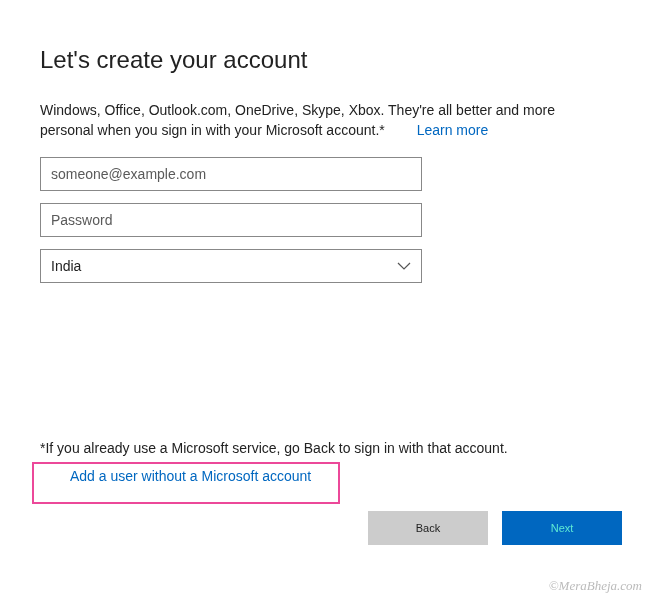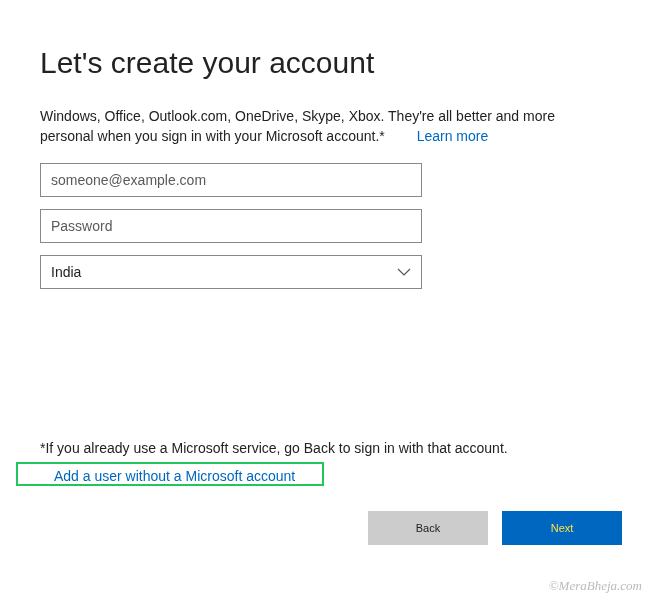--- a/index.html
+++ b/index.html
@@ -1,33 +1,33 @@
 <!DOCTYPE html>
 <html><head>
 <meta charset="utf-8">
 <style>
   * { box-sizing: border-box; margin: 0; padding: 0; }
   html, body { width: 652px; height: 600px; font-family: "Segoe UI", Tahoma, sans-serif; background: #fff; color: #222; }
   .page { width: 652px; height: 600px; position: relative; padding: 46px 40px 0 40px; }
-  h1.title { font-size: 30px; font-weight: 400; color: #222; margin-bottom: 26px; }
+  h1.title { font-size: 24px; font-weight: 400; color: #222; margin-bottom: 26px; }
   .intro { font-size: 14px; line-height: 1.45; max-width: 540px; margin-bottom: 16px; }
   .intro a { color: #0067c0; text-decoration: none; }
   .field { display: block; width: 382px; height: 34px; border: 1px solid #888; padding: 12px 10px; font-size: 14px; color: #222; background: #fff; margin-bottom: 12px; }
   .field::placeholder { color: #5a5a5a; }
   .new-email-row { width: 382px; text-align: right; margin-top: -4px; margin-bottom: 10px; }
   .link { color: #0067c0; font-size: 14px; text-decoration: none; cursor: pointer; padding-left: 28px; }
   .select-wrap { position: relative; width: 382px; height: 34px; border: 1px solid #888; background: #fff; margin-bottom: 12px; }
   .select-wrap .value { position: absolute; left: 10px; top: 0; line-height: 32px; font-size: 14px; color: #222; text-align: center; }
   .select-wrap .chev { position: absolute; right: 10px; top: 9px; width: 14px; height: 14px; }
   .footnote { font-size: 14px; color: #222; position: absolute; left: 40px; top: 440px; }
-  .highlight-box { position: absolute; left: 16px; top: 462px; width: 308px; height: 24px; border: 2px solid #22c55e; padding: 3px 6px 0 8px; }
+  .highlight-box { position: absolute; left: 32px; top: 462px; width: 308px; height: 42px; border: 2px solid #ec4899; padding: 3px 6px 0 8px; }
   .bottom-bar { position: absolute; right: 30px; top: 511px; display: flex; gap: 14px; }
   .btn { width: 120px; height: 34px; border: none; font-size: 11px; font-family: inherit; cursor: pointer; }
   .btn-back { background: #cccccc; color: #222; }
-  .btn-next { background: #0067c0; color: #fde047; }
+  .btn-next { background: #0067c0; color: #5eead4; }
   .watermark { position: absolute; right: 10px; bottom: 6px; font-size: 13px; color: #bbb; font-style: italic; font-family: Georgia, serif; }
 </style>
 </head>
 <body>
 
 <div class="page">
 
   <h1 class="title">Let's create your account</h1>
 
   <p class="intro">

